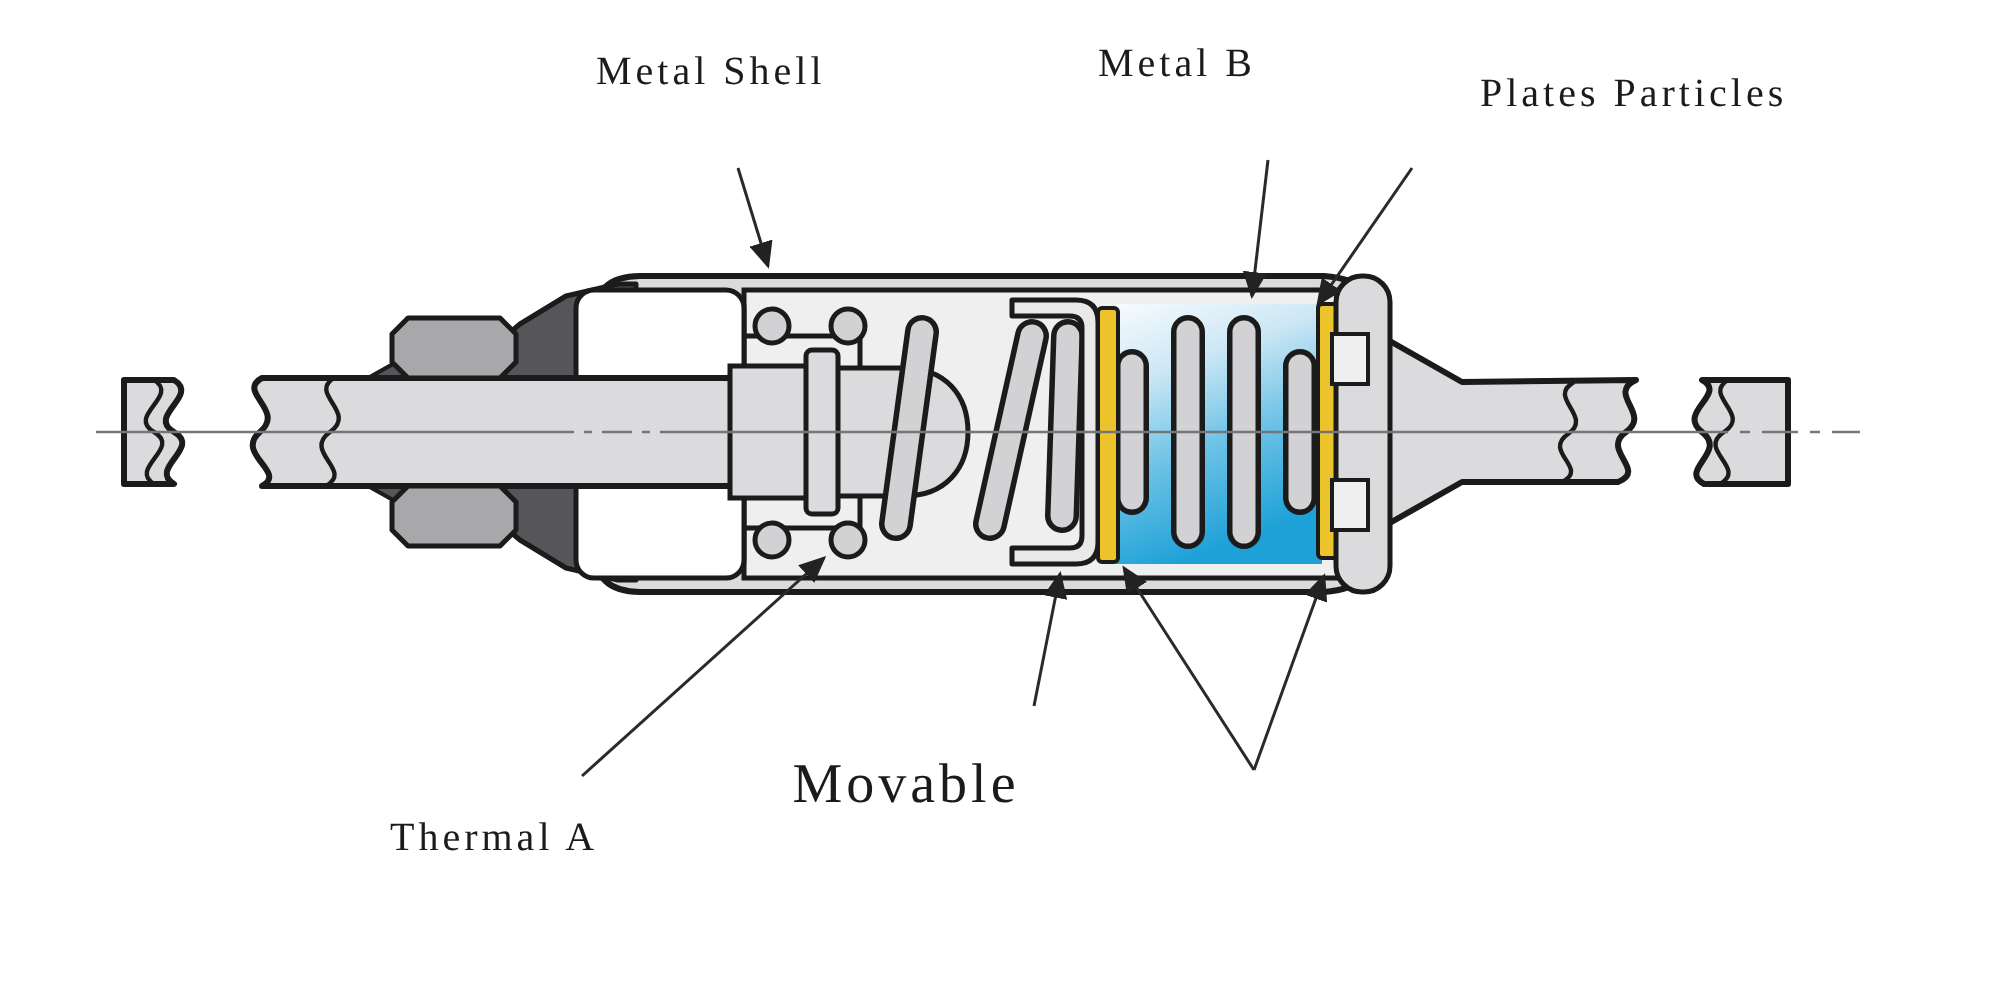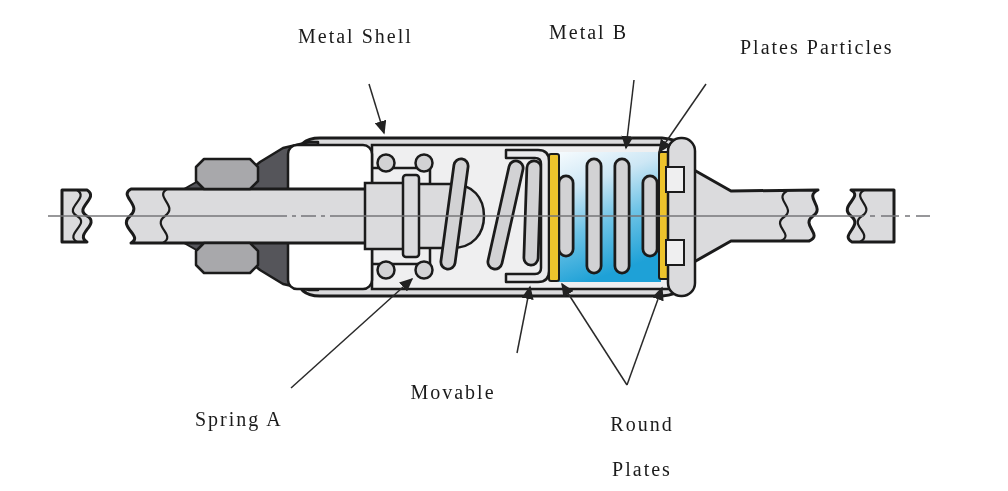--- a/index.html
+++ b/index.html
@@ -2,21 +2,21 @@
 <html><head>
 <meta charset="utf-8">
 <style>
   html,body{margin:0;padding:0;background:#ffffff;}
   .stage{
     position:relative;width:1008px;height:491px;background:#ffffff;overflow:hidden;
     font-family:"Liberation Serif","DejaVu Serif",serif;color:#1b1b1b;
   }
   .stage svg{position:absolute;left:0;top:0;}
   .lbl{position:absolute;font-size:20px;letter-spacing:2px;white-space:nowrap;}
-  .lbl-multi{position:absolute;font-size:20px;letter-spacing:2px;text-align:center;}
+  .lbl-multi{position:absolute;font-size:28px;letter-spacing:2px;text-align:center;}
   .lbl-multi .ln{display:block;}
   #lbl-movable-electrode{left:383px;top:372px;width:140px;line-height:41px;}
   #lbl-round-plates{left:584px;top:402px;width:116px;line-height:45px;}
   #lbl-metal-shell{left:298px;top:25px;text-align:right;}
   #lbl-spring-b{left:549px;top:21px;}
   #lbl-thermal-particles{left:740px;top:36px;}
   #lbl-spring-a{left:195px;top:408px;}
 </style>
 </head>
 <body>
@@ -118,24 +118,20 @@
       <line x1="291" y1="388" x2="412" y2="279" marker-end="url(#arr)"></line>
       <line x1="517" y1="353" x2="530" y2="287" marker-end="url(#arr)"></line>
       <line x1="627" y1="385" x2="562" y2="284" marker-end="url(#arr)"></line>
       <line x1="627" y1="385" x2="662" y2="288" marker-end="url(#arr)"></line>
     </g>
   </svg>
 
   <div id="lbl-metal-shell" class="lbl">Metal Shell</div>
   <div id="lbl-spring-b" class="lbl">Metal B</div>
   <div id="lbl-thermal-particles" class="lbl">Plates Particles</div>
-  <div id="lbl-spring-a" class="lbl">Spring A</div>
+  <div id="lbl-spring-a" class="lbl">Thermal A</div>
 
   <div id="lbl-movable-electrode" class="lbl-multi">
     <span class="ln">Movable</span>
   </div>
 
-  <div id="lbl-round-plates" class="lbl-multi">
-    <span class="ln">Round</span>
-    <span class="ln">Plates</span>
-  </div>
 
 </div>
 
 </body></html>

